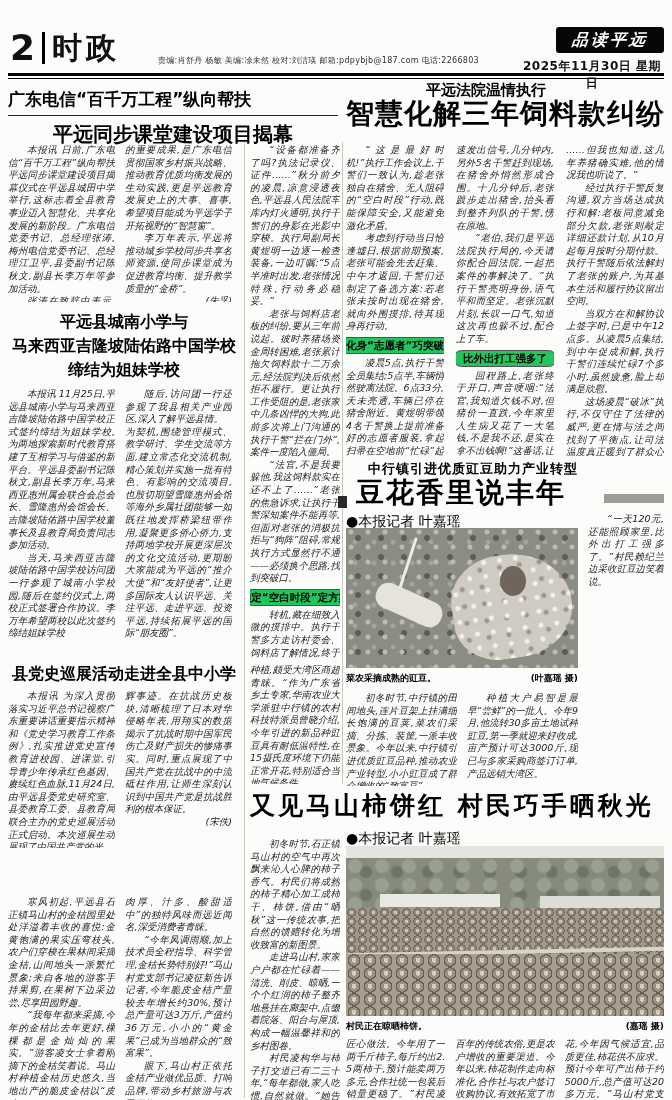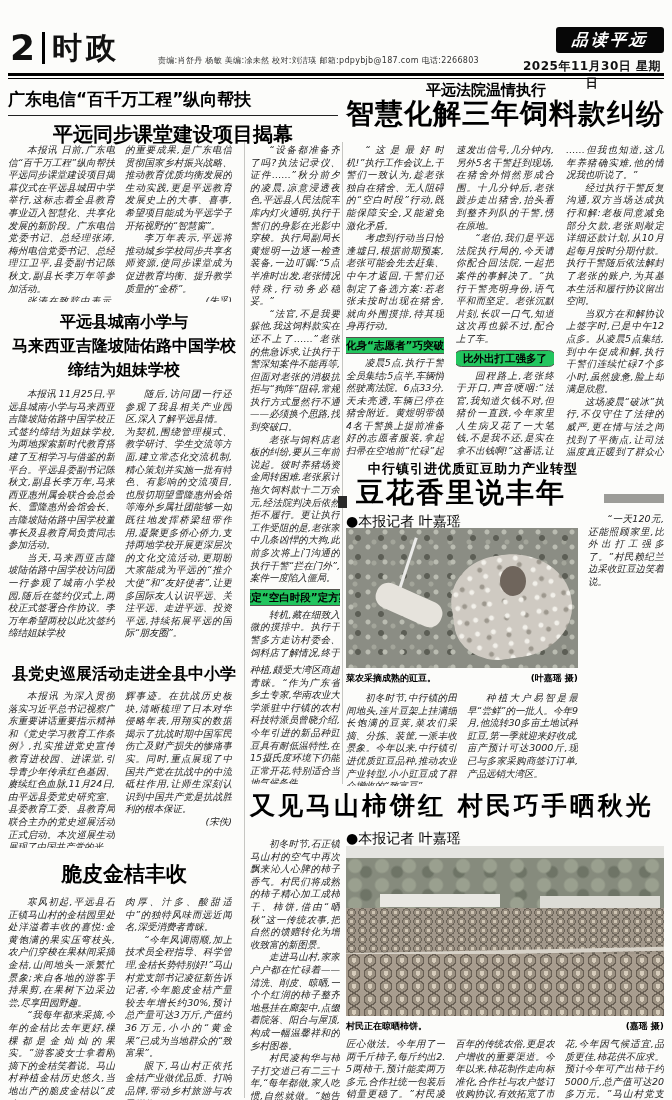--- a/index.html
+++ b/index.html
@@ -107,22 +107,22 @@
         <p class="bp cont">的重要成果,是广东电信贯彻国家乡村振兴战略、推动教育优质均衡发展的生动实践,更是平远教育发展史上的大事、喜事,希望项目能成为平远学子开拓视野的“智慧窗”。</p>
         <p class="bp">李万年表示,平远将推动城乡学校同步共享名师资源,使同步课堂成为促进教育均衡、提升教学质量的“金桥”。</p>
         <p class="bp attr">(朱孚)</p>
       </div>
   </div>
 
   <div class="abs kicker-c" style="left:346px;top:81px;width:280px;">平远法院温情执行</div>
   <h1 class="abs h-big" style="left:346px;top:97px;width:318px;font-size:28px;line-height:34px;letter-spacing:1px;">智慧化解三年饲料款纠纷</h1>
   <div class="abs single" style="left:250px;top:144px;width:90px;height:514px;">
       <p class="bp">“设备都准备齐了吗?执法记录仪、证件……”秋分前夕的凌晨,凉意浸透夜色,平远县人民法院车库内灯火通明,执行干警们的身影在光影中穿梭。执行局副局长黄煜明一边逐一检查装备,一边叮嘱:“5点半准时出发,老张情况特殊,行动务必稳妥。”</p>
+      <p class="bp">老张与饲料店老板的纠纷,要从三年前说起。彼时养猪场资金周转困难,老张累计拖欠饲料款十二万余元,经法院判决后依然拒不履行。更让执行工作受阻的是,老张家中几条凶悍的大狗,此前多次将上门沟通的执行干警“拦在门外”,案件一度陷入僵局。</p>
       <p class="bp">“法官,不是我要躲他,我这饲料款实在还不上了……”老张的焦急诉求,让执行干警深知案件不能再等,但面对老张的消极抗拒与“狗阵”阻碍,常规执行方式显然行不通——必须换个思路,找到突破口。</p>
-      <p class="bp">老张与饲料店老板的纠纷,要从三年前说起。彼时养猪场资金周转困难,老张累计拖欠饲料款十二万余元,经法院判决后依然拒不履行。更让执行工作受阻的是,老张家中几条凶悍的大狗,此前多次将上门沟通的执行干警“拦在门外”,案件一度陷入僵局。</p>
       <div class="subx">
         <span>锁定“空白时段”定方案</span>
       </div>
       <p class="bp">转机,藏在细致入微的摸排中。执行干警多方走访村委会、饲料店了解情况,终于捕捉到关键线索:老张每天早晨7点至8点间,会独自骑摩托车前往猪舍喂猪。</p>
     </div>
   <div class="abs cols" style="left:346px;top:144px;width:318px;height:312px;gap:12px;">
     <div class="col">
         <p class="bp">“这是最好时机!”执行工作会议上,干警们一致认为,趁老张独自在猪舍、无人阻碍的“空白时段”行动,既能保障安全,又能避免激化矛盾。</p>
         <p class="bp">考虑到行动当日恰逢墟日,根据前期预案,老张可能会先去赶集、中午才返回,干警们还制定了备选方案:若老张未按时出现在猪舍,就向外围摸排,待其现身再行动。</p>
         <div class="subx">
@@ -166,21 +166,20 @@
   <div class="abs cols" style="left:8px;top:690px;width:224px;height:158px;">
     <div class="col">
         <p class="bp">本报讯 为深入贯彻落实习近平总书记视察广东重要讲话重要指示精神和《党史学习教育工作条例》,扎实推进党史宣传教育进校园、进课堂,引导青少年传承红色基因、赓续红色血脉,11月24日,由平远县委党史研究室、县委教育工委、县教育局联合主办的党史巡展活动正式启动。本次巡展生动展现了中国共产党的光</p>
       </div>
     <div class="col">
         <p class="bp cont">辉事迹。在抗战历史板块,清晰梳理了日本对华侵略年表,用翔实的数据揭示了抗战时期中国军民伤亡及财产损失的惨痛事实。同时,重点展现了中国共产党在抗战中的中流砥柱作用,让师生深刻认识到中国共产党是抗战胜利的根本保证。</p>
         <p class="bp attr">(宋佚)</p>
       </div>
   </div>
 
-  <h2 class="abs h-center" style="left:8px;top:860px;width:232px;font-size:21px;line-height:28px;">脆皮金桔丰收</h2>
   <div class="abs cols" style="left:8px;top:896px;width:224px;height:204px;">
     <div class="col">
         <p class="bp">寒风初起,平远县石正镇马山村的金桔园里处处洋溢着丰收的喜悦:金黄饱满的果实压弯枝头,农户们穿梭在果林间采摘金桔,山间地头一派繁忙景象;来自各地的游客手持果剪,在果树下边采边尝,尽享田园野趣。</p>
         <p class="bp">“我每年都来采摘,今年的金桔比去年更好,棵棵都是金灿灿的果实。”游客凌女士拿着刚摘下的金桔笑着说。马山村种植金桔历史悠久,当地出产的脆皮金桔以“皮脆</p>
       </div>
     <div class="col">
         <p class="bp cont">肉厚、汁多、酸甜适中”的独特风味而远近闻名,深受消费者青睐。</p>
         <p class="bp">“今年风调雨顺,加上技术员全程指导、科学管理,金桔长势特别好!”马山村党支部书记凌征新告诉记者,今年脆皮金桔产量较去年增长约30%,预计总产量可达3万斤,产值约36万元,小小的“黄金果”已成为当地群众的“致富果”。</p>
         <p class="bp">眼下,马山村正依托金桔产业做优品质、打响品牌,带动乡村旅游与农民增收。</p>
       </div>

